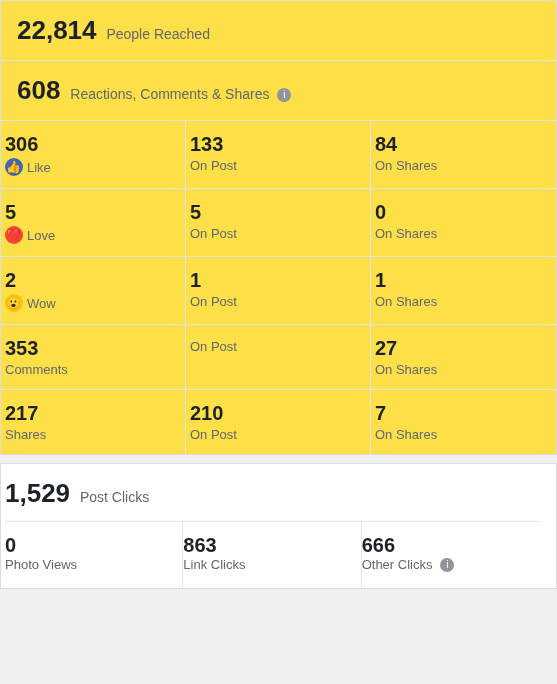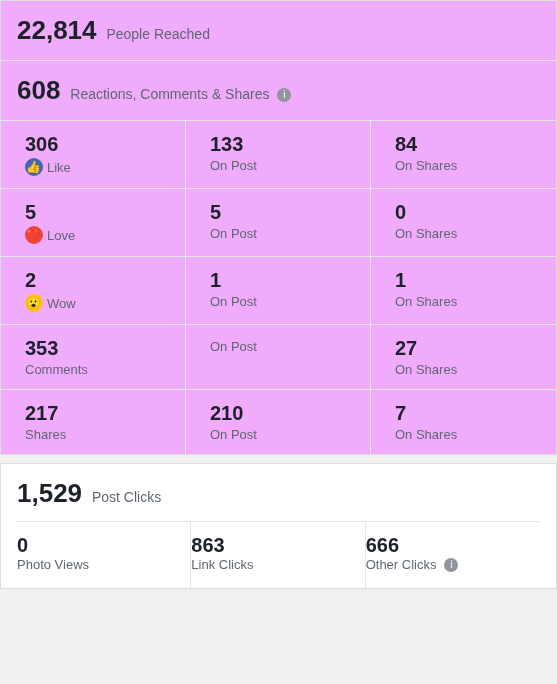--- a/index.html
+++ b/index.html
@@ -6,21 +6,21 @@
     body {
       font-family: -apple-system, BlinkMacSystemFont, 'Segoe UI', Helvetica, Arial, sans-serif;
       background: #f0f0f0;
       width: 557px;
       min-height: 684px;
       font-size: 14px;
       color: #333;
     }
 
     .card {
-      background: #f0abfc;
+      background: #fde047;
       border: 1px solid #ddd;
       margin-bottom: 8px;
     }
 
     .summary-row {
       padding: 14px 16px;
       border-bottom: 1px solid #e5e5e5;
     }
 
     .summary-number {
@@ -49,21 +49,21 @@
       cursor: pointer;
       vertical-align: middle;
     }
 
     .stats-grid {
       display: grid;
       grid-template-columns: 1fr 1fr 1fr;
     }
 
     .stat-cell {
-      padding: 12px 24px;
+      padding: 12px 4px;
       border-bottom: 1px solid #e5e5e5;
       border-right: 1px solid #e5e5e5;
     }
 
     .stat-cell:nth-child(3n) {
       border-right: none;
     }
 
     .stat-cell:nth-last-child(-n+3) {
       border-bottom: none;
@@ -106,21 +106,21 @@
     }
 
     .wow-icon {
       background: #ffc107;
       color: white;
     }
 
     .post-clicks-section {
       background: #fff;
       border: 1px solid #ddd;
-      padding: 14px 16px 0 16px;
+      padding: 14px 16px 0 4px;
     }
 
     .post-clicks-header {
       padding-bottom: 12px;
       border-bottom: 1px solid #e5e5e5;
     }
 
     .clicks-grid {
       display: grid;
       grid-template-columns: 1fr 1fr 1fr;

